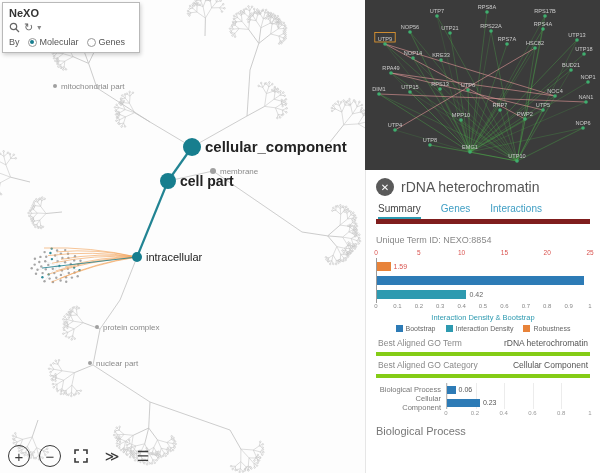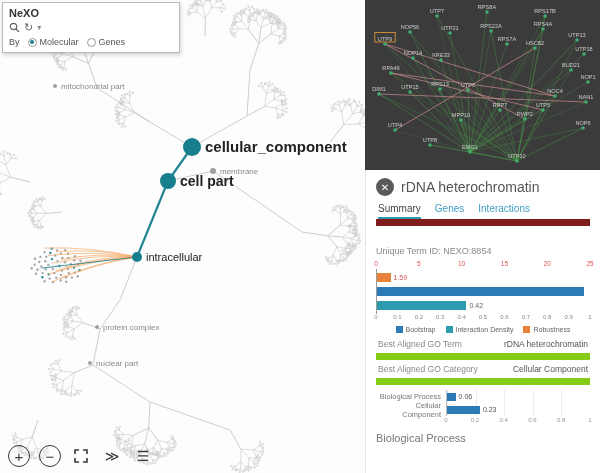--- a/index.html
+++ b/index.html
@@ -10,21 +10,21 @@
   }
   .app { position:relative; width:600px; height:473px; display:flex; }
 
   
   .tree-panel { position:relative; width:365px; height:473px; background:#fdfdfd; overflow:hidden; }
   #tree-svg { position:absolute; left:0; top:0; }
   #tree-svg text { font-family:"Liberation Sans", sans-serif; }
 
   
   .search-box {
-    position:absolute; top:2px; left:2px; width:178px; z-index:3;
+    position:absolute; top:2px; left:2px; width:138px; z-index:3;
     background:#fff; border:1px solid #b9b9b9; box-shadow:1px 2px 4px rgba(0,0,0,.18);
     padding:4px 6px 5px;
   }
   .search-title { font-size:11px; font-weight:bold; color:#333; margin-bottom:3px; }
   .search-row { display:flex; align-items:center; gap:4px; }
   .search-row input {
     flex:1; min-width:0; font-size:9px; padding:2px 4px; border:1px solid #ccc;
     color:#333; font-family:"Liberation Sans", sans-serif;
   }
   .search-row input::placeholder { color:#aaa; }
@@ -46,44 +46,44 @@
   .right-col { width:235px; height:473px; display:flex; flex-direction:column; }
   .network-panel { height:170px; background:#3b3b3b; position:relative; flex:none; }
   #net-svg { width:235px; height:170px; display:block; }
   #net-svg text { font-family:"Liberation Sans", sans-serif; }
 
   .detail-panel { height:303px; background:#fff; padding:8px 10px 0; overflow:hidden; border-left:1px solid #e6e6e6; }
   .detail-header { display:flex; align-items:center; gap:7px; }
   .close-btn { width:18px; height:18px; flex:none; border-radius:50%; background:#5a5a5a; color:#fff;
                border:none; cursor:pointer; display:flex; align-items:center; justify-content:center; font-size:10px; padding:0; }
   .detail-title { font-size:14px; color:#555; }
-  .tabs { display:flex; gap:14px; margin-top:7px; font-size:10px; border-bottom:7px solid #7f1d1d; padding:0 2px 5px; }
+  .tabs { display:flex; gap:20px; margin-top:7px; font-size:10px; border-bottom:5px solid #7f1d1d; padding:0 2px 5px; }
   .tab { color:#3f9ec4; cursor:pointer; }
   .tab.active { color:#444; border-bottom:2px solid #2e9ab0; padding-bottom:3px; margin-bottom:-5px; }
-  .term-id { font-size:9px; color:#888; margin:20px 0 4px; }
+  .term-id { font-size:9px; color:#888; margin:11px 0 4px; }
   .section-title { font-size:11px; color:#777; margin:6px 0 2px; }
   .centered { text-align:center; }
 
   
   #robustness-chart { margin-top:2px; }
   .axis-row { position:relative; height:9px; }
   .top-tick { position:absolute; top:0; transform:translateX(-50%); font-size:6.5px; color:#d9534f; }
   .bot-tick { position:absolute; top:0; transform:translateX(-50%); font-size:6px; color:#888; }
   .bars { border-left:1px solid #9a9a9a; padding:1px 0; }
   .bar-row { display:flex; align-items:center; height:13px; margin:1px 0; }
   .bar { height:9px; flex:none; }
   .bar-label { font-size:7px; margin-left:3px; }
   .axis-label { text-align:center; font-size:7.5px; color:#2e9ab0; margin-top:1px; }
   .legend { display:flex; justify-content:center; gap:10px; margin-top:3px; font-size:7px; color:#666; }
   .legend-item { display:flex; align-items:center; }
   .swatch { width:7px; height:7px; display:inline-block; margin-right:3px; }
 
   
   .go-table { margin-top:2px; }
-  .go-row { display:flex; justify-content:space-between; font-size:8.5px; padding:4px 2px; border-bottom:7px solid #84cc16; }
+  .go-row { display:flex; justify-content:space-between; font-size:8.5px; padding:4px 2px; border-bottom:4px solid #84cc16; }
   .go-key { color:#888; }
   .go-val { color:#555; }
 
   
   #alignment-chart { margin-top:5px; }
   .acat-row { display:flex; align-items:center; height:13px; }
   .acat-label { width:70px; flex:none; text-align:right; padding-right:5px; font-size:7.5px; color:#777; }
   .acat-track { flex:1; position:relative; height:13px; display:flex; align-items:center; border-left:1px solid #bbb;
                 background-image:repeating-linear-gradient(90deg,#ececec 0,#ececec 1px,transparent 1px,transparent 20%); }
   .acat-bar { height:8px; flex:none; }
@@ -1903,20 +1903,21 @@
             <span class="bot-tick" style="left: 20%;">0.2</span>
             <span class="bot-tick" style="left: 30%;">0.3</span>
             <span class="bot-tick" style="left: 40%;">0.4</span>
             <span class="bot-tick" style="left: 50%;">0.5</span>
             <span class="bot-tick" style="left: 60%;">0.6</span>
             <span class="bot-tick" style="left: 70%;">0.7</span>
             <span class="bot-tick" style="left: 80%;">0.8</span>
             <span class="bot-tick" style="left: 90%;">0.9</span>
             <span class="bot-tick" style="left: 100%;">1</span>
           </div>
+          <div class="axis-label">Interaction Density &amp; Bootstrap</div>
           <div class="legend">
             <span class="legend-item">
               <span class="swatch" style="background: rgb(45, 123, 182);"></span>
               <span class="">Bootstrap</span>
             </span>
             <span class="legend-item">
               <span class="swatch" style="background: rgb(46, 154, 176);"></span>
               <span class="">Interaction Density</span>
             </span>
             <span class="legend-item">

